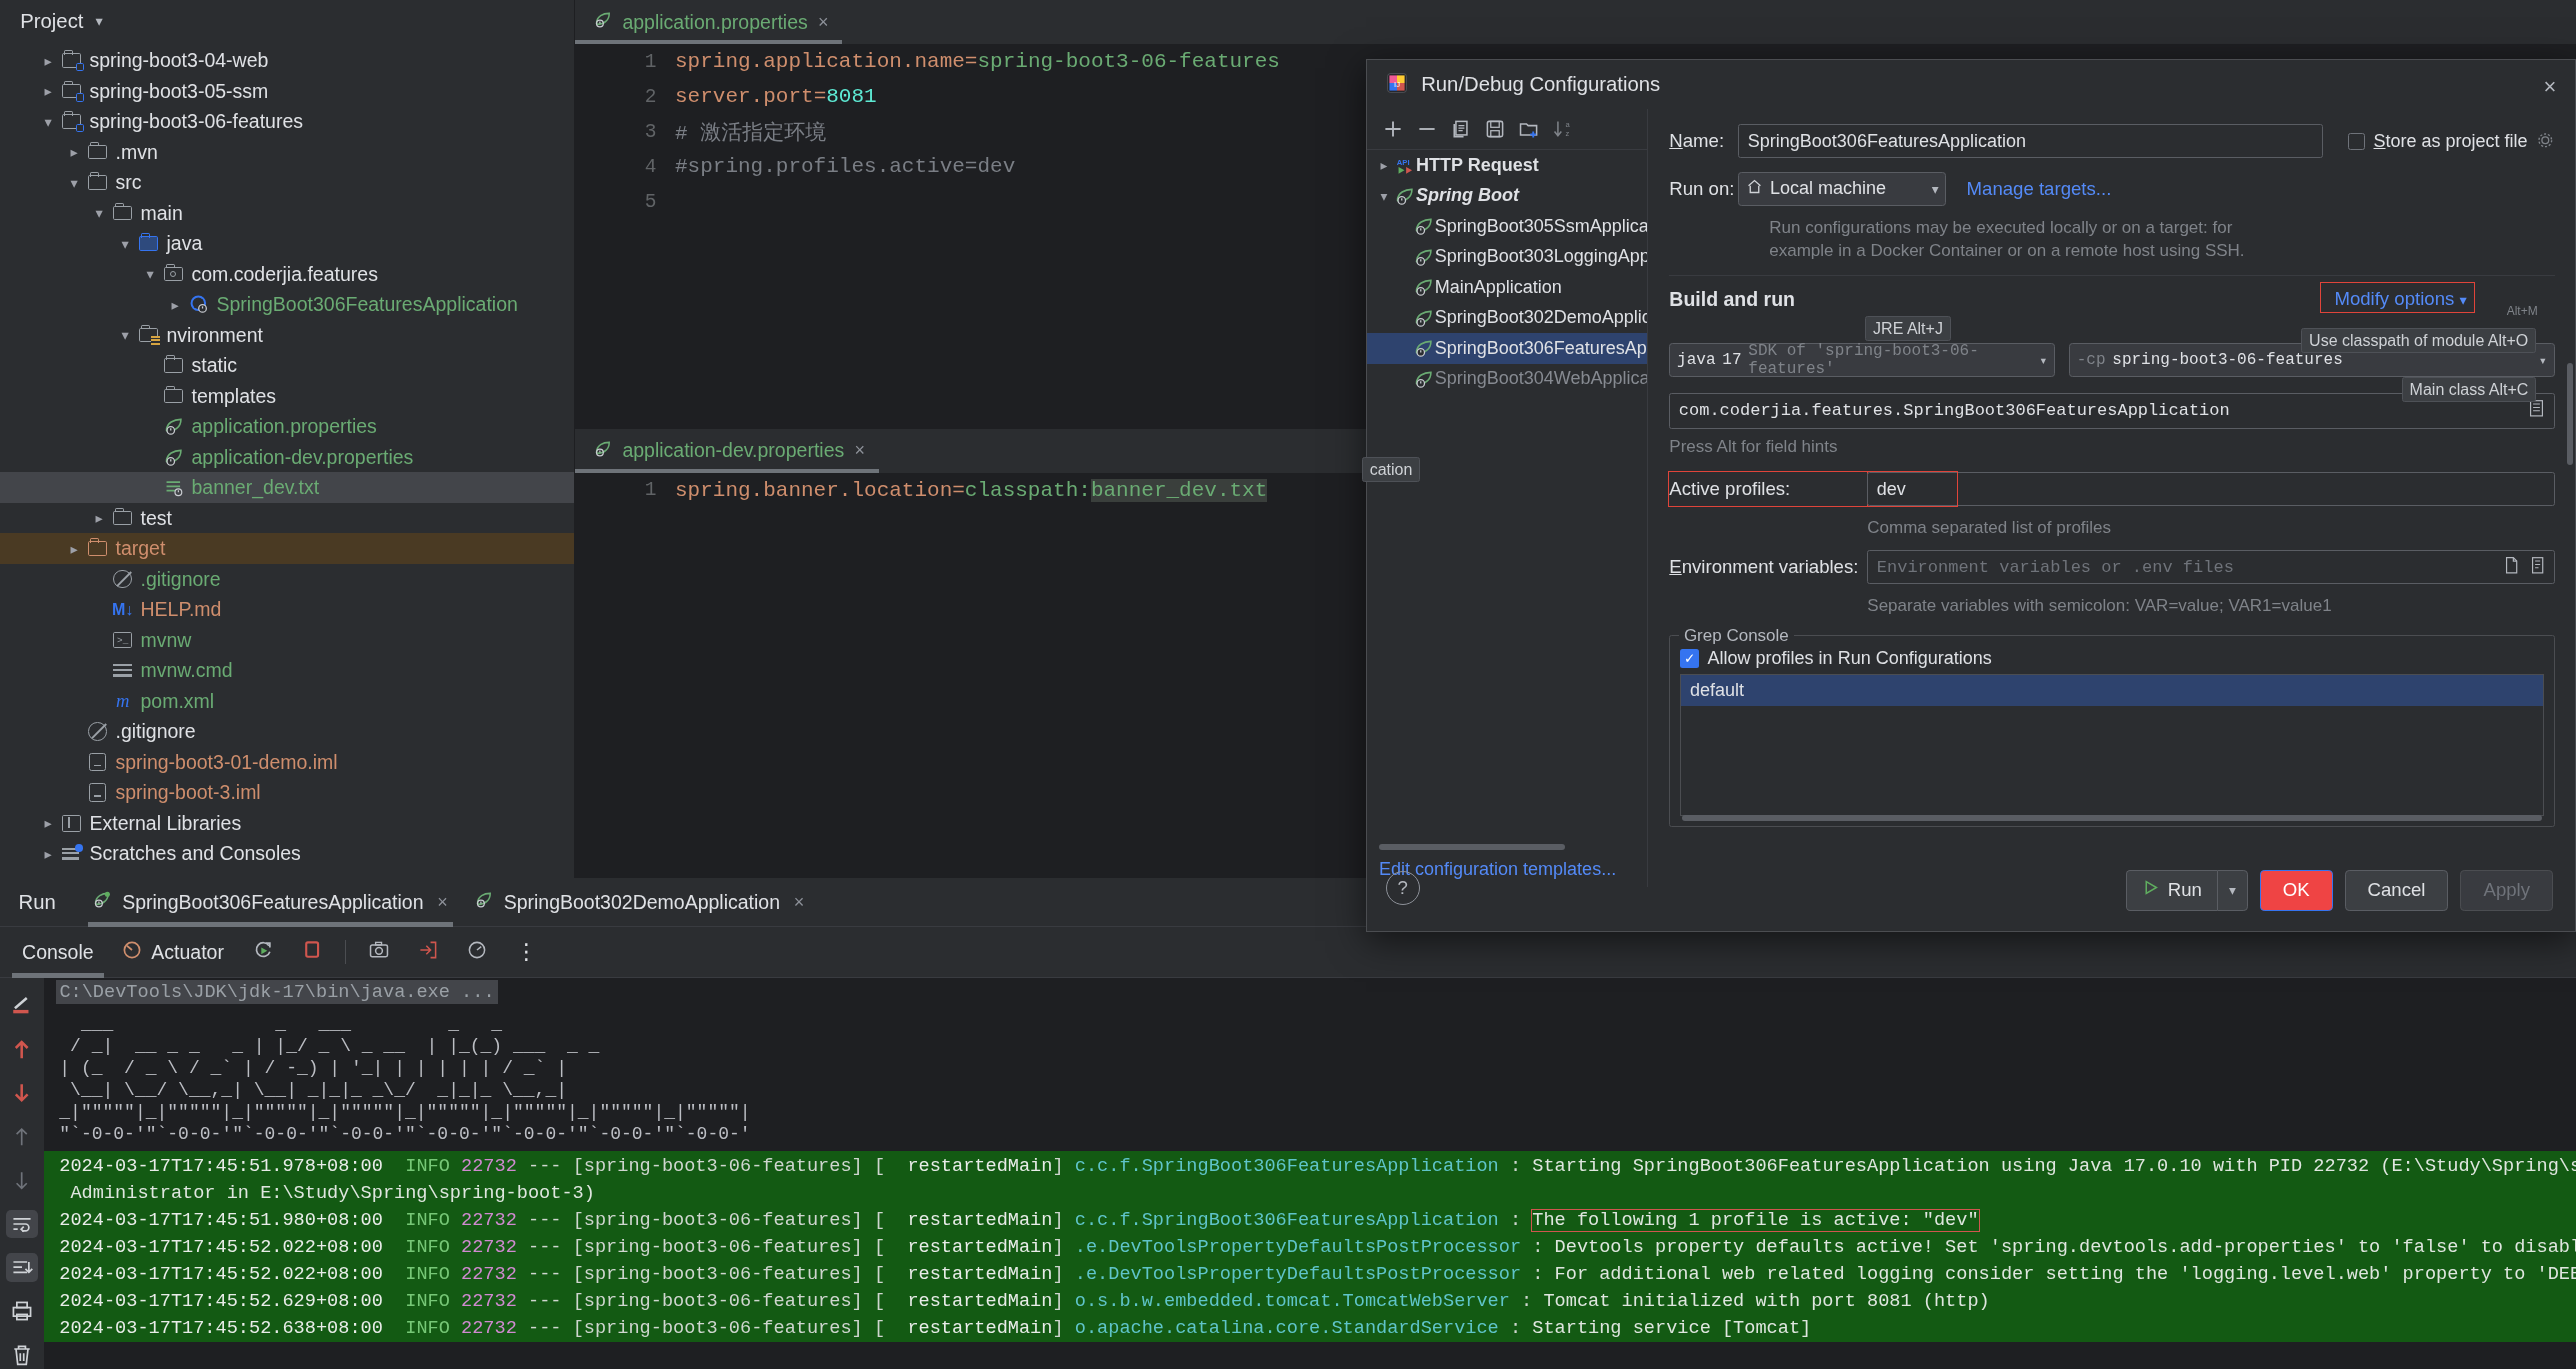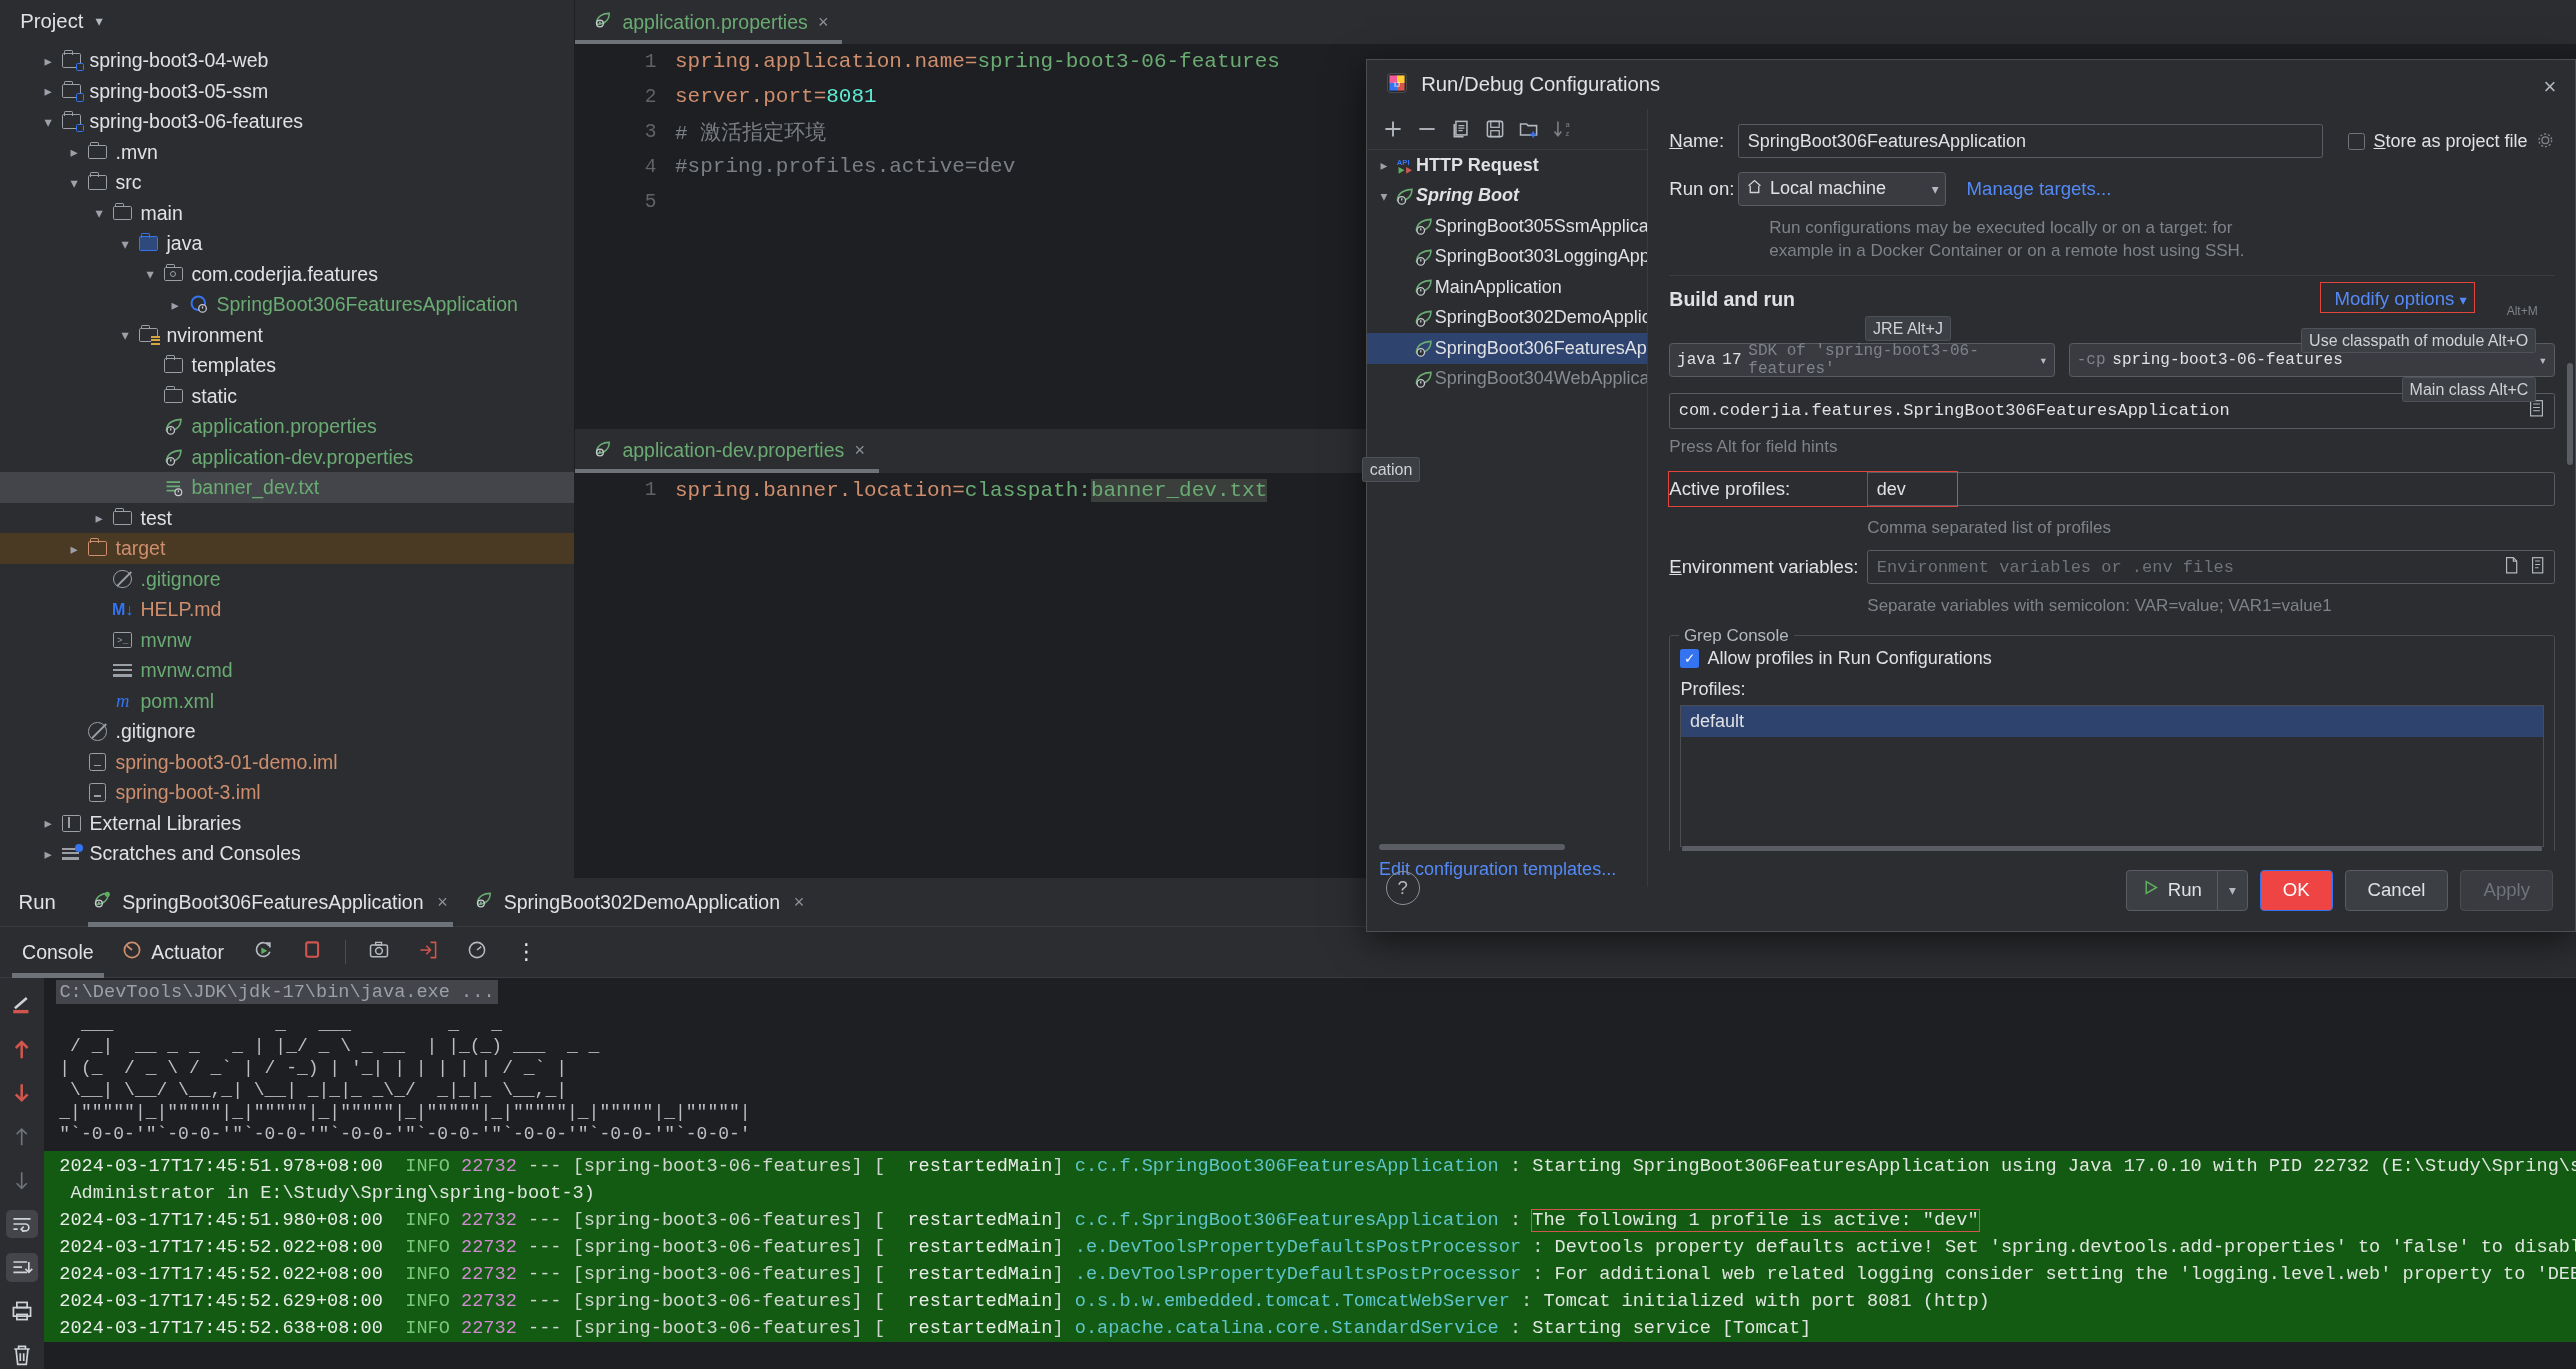--- a/index.html
+++ b/index.html
@@ -386,29 +386,29 @@
             </span>
           </span>
           <span class="lbl c-white">nvironment</span>
         </div>
         <div class="trow">
           <span style="width:139px;flex:none;"></span>
           <span class="arrow none"></span>
           <span class="ic">
             <span class="folder"></span>
           </span>
+          <span class="lbl c-white">static</span>
+        </div>
+        <div class="trow">
+          <span style="width:139px;flex:none;"></span>
+          <span class="arrow none"></span>
+          <span class="ic">
+            <span class="folder"></span>
+          </span>
           <span class="lbl c-white">templates</span>
-        </div>
-        <div class="trow">
-          <span style="width:139px;flex:none;"></span>
-          <span class="arrow none"></span>
-          <span class="ic">
-            <span class="folder"></span>
-          </span>
-          <span class="lbl c-white">static</span>
         </div>
         <div class="trow">
           <span style="width:139px;flex:none;"></span>
           <span class="arrow none"></span>
           <span class="ic">
             <svg class="leafsvg" width="20.3" height="20.3" viewBox="0 0 24 24">
               <path d="M3 17 C3 8, 12 4, 20 4 C20 13, 13 18, 4 18 Z" fill="none" stroke="#6aab73" stroke-width="1.9"></path>
               <circle cx="8" cy="17" r="4.4" fill="#2b2d30" stroke="#c9ccd1" stroke-width="1.5"></circle>
               <path d="M8 14.5 v2.6" stroke="#c9ccd1" stroke-width="1.5"></path>
             </svg>
@@ -1046,21 +1046,20 @@
       </div>
 
       <div class="hint" style="margin-left:198px;margin-top:3.4px;">Separate variables with semicolon: VAR=value; VAR1=value1</div>
 
       <div id="grep" style="margin-top:18.6px;">
         <span class="legend">Grep Console</span>
         <div style="display:flex;align-items:center;">
           <span class="cbx">✓</span>
           <span style="font-size:18px;">Allow profiles in Run Configurations</span>
         </div>
-        <div style="font-size:18px;margin-top:10.2px;">Profiles:</div>
         <div id="profiles-list">
           <div class="pitem">default</div>
         </div>
         <div class="hscroll" style="left:12px;right:12px;bottom:5.1px;"></div>
       </div>
 
       <div class="vscroll" style="right:1.7px;top:254px;height:102px;"></div>
     </div>
 
     <div class="hscroll" style="left:12px;width:186px;bottom:81px;"></div>

